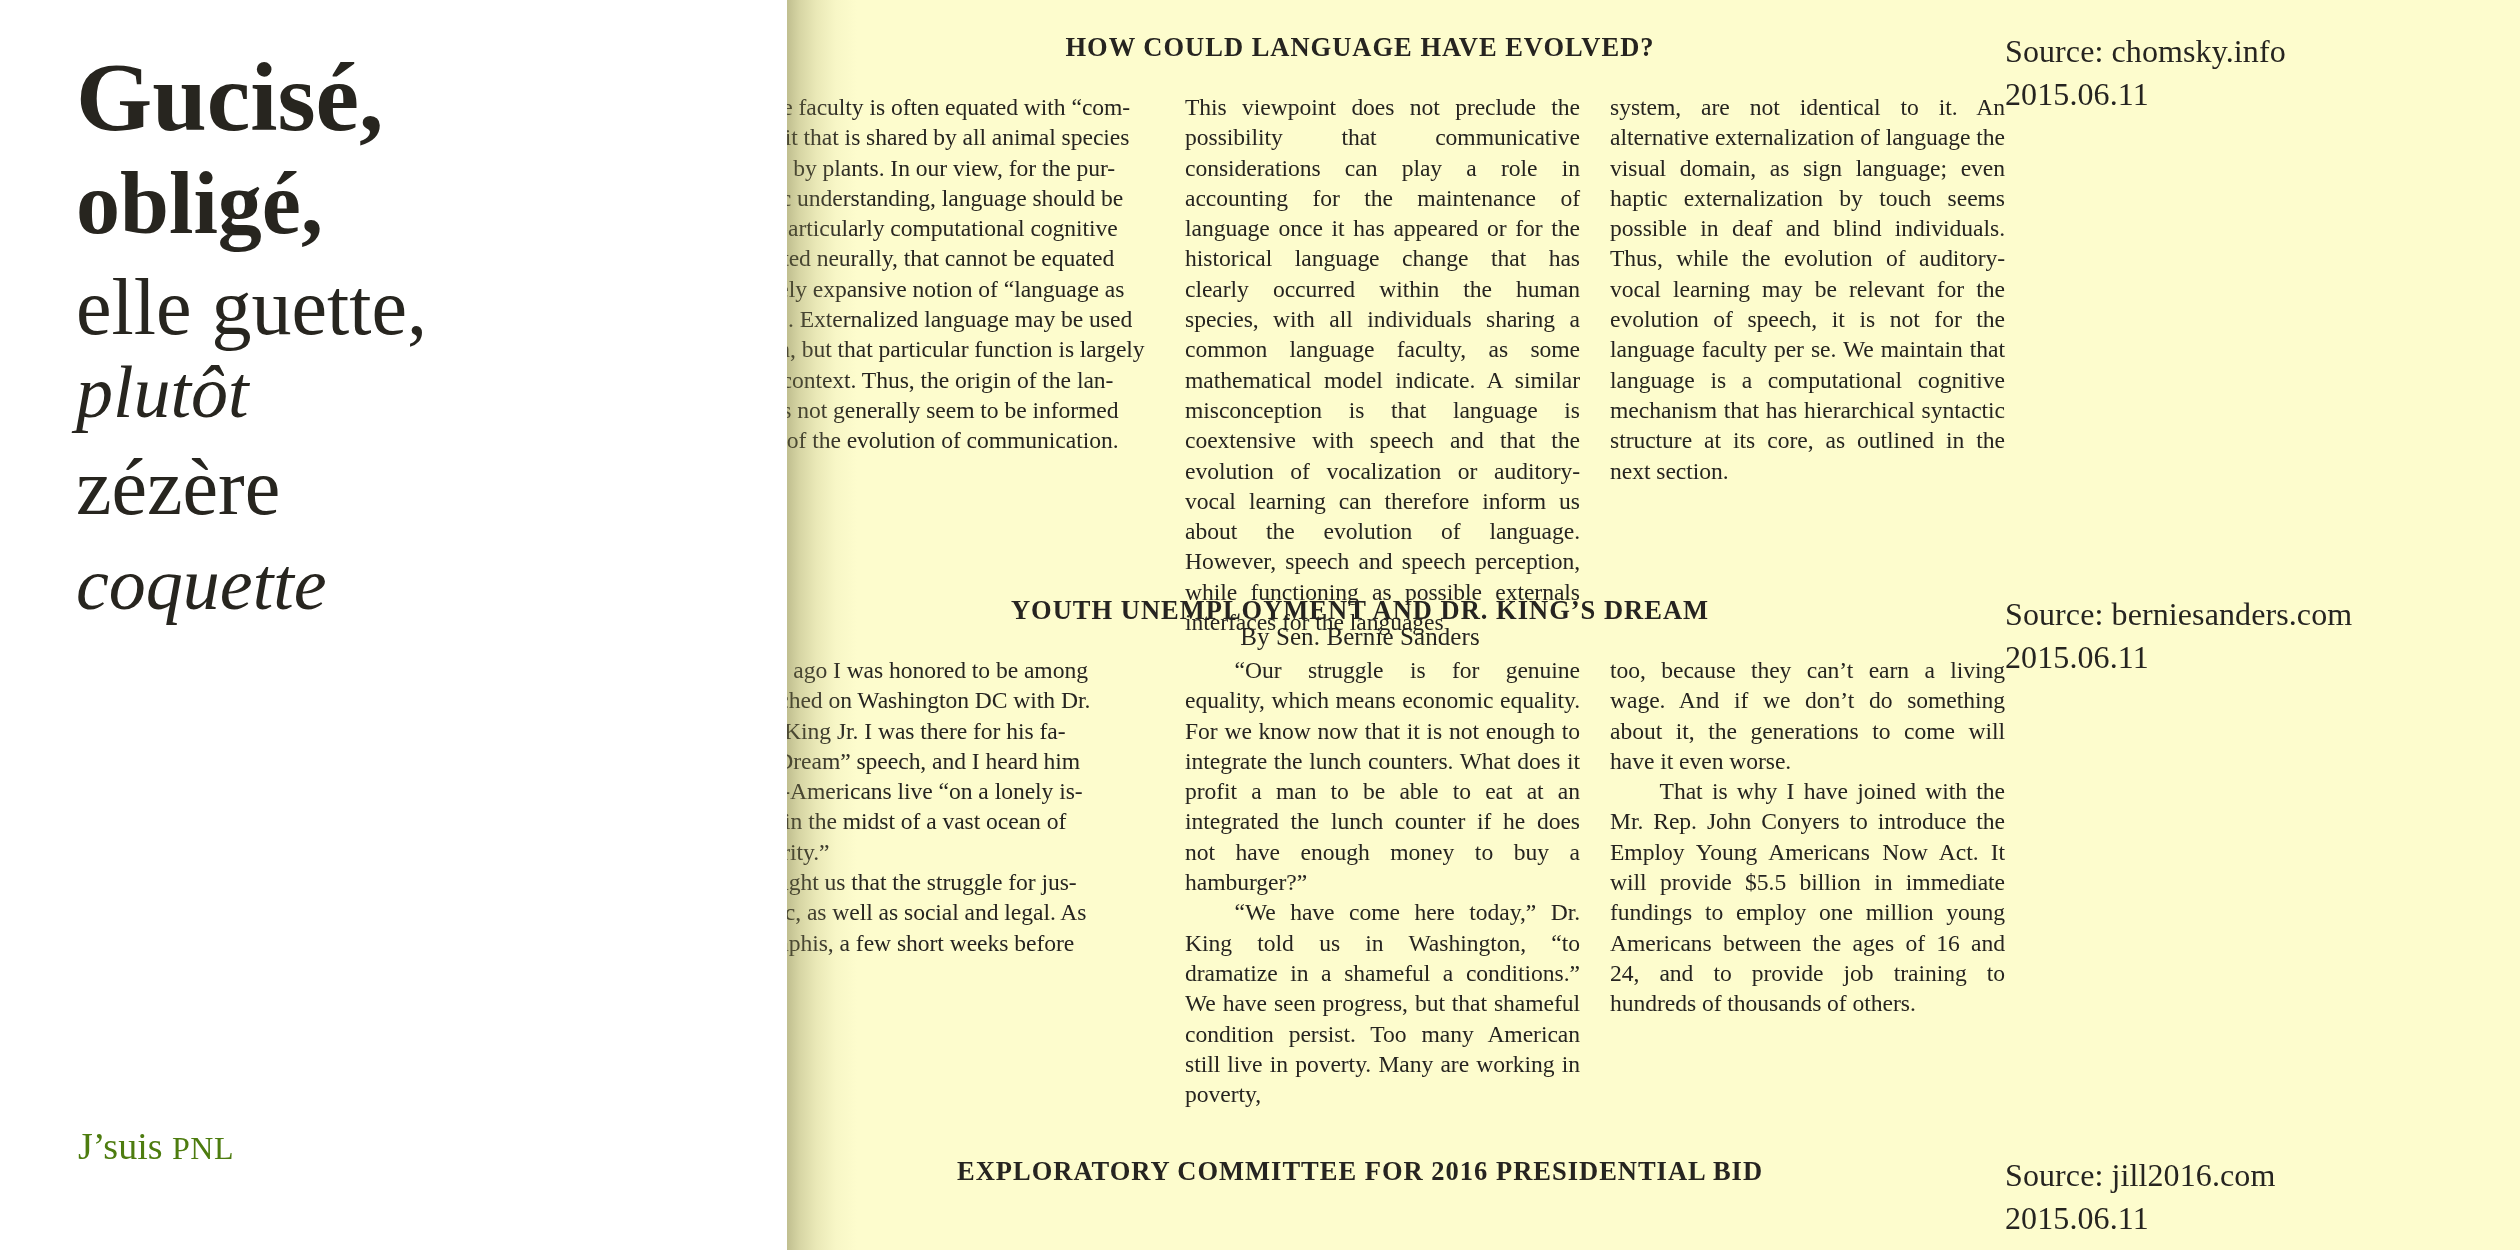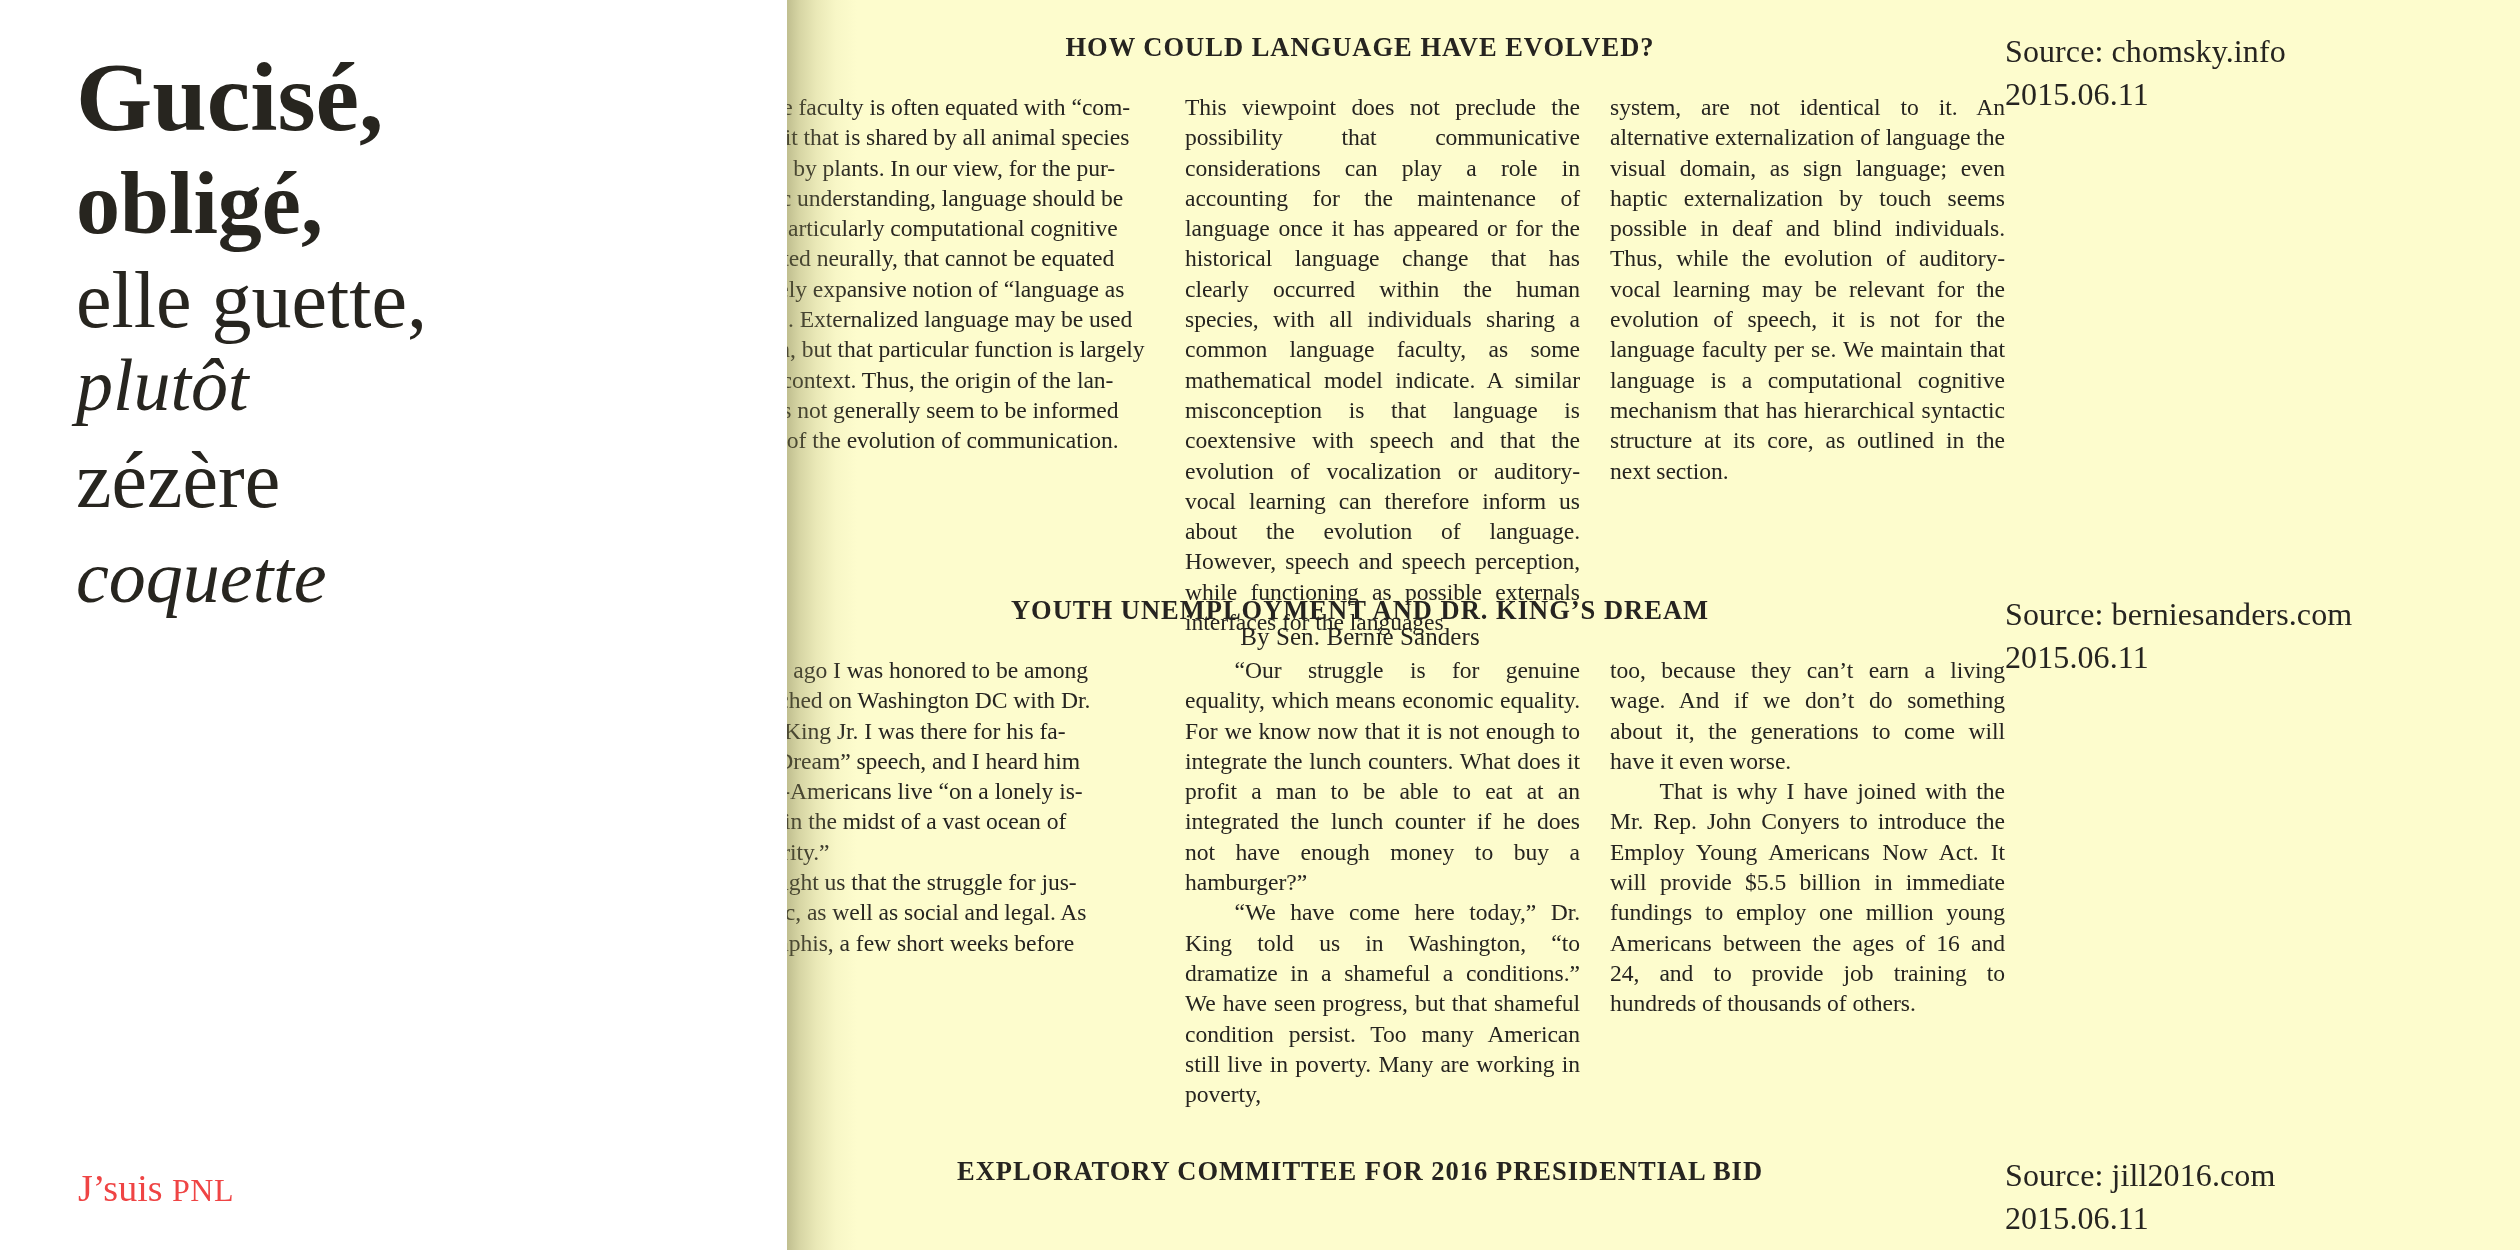--- a/index.html
+++ b/index.html
@@ -149,32 +149,32 @@
     width: 700px;
     color: #262420;
     font-family: "Liberation Serif", "DejaVu Serif", serif;
   }
   .poem-line {
     display: block;
     white-space: nowrap;
     color: #27251f;
   }
   .poem-line.l1 { font-size: 98px; font-weight: bold; line-height: 1.0; margin-bottom: 14px; }
-  .poem-line.l2 { font-size: 88px; font-weight: bold; line-height: 1.0; margin-bottom: 12px; }
+  .poem-line.l2 { font-size: 88px; font-weight: bold; line-height: 1.0; margin-bottom: 19px; }
   .poem-line.l3 { font-size: 80px; font-weight: normal; line-height: 1.0; margin-bottom: 8px; }
   .poem-line.l4 { font-size: 80px; font-weight: normal; line-height: 1.0; margin-bottom: 20px; }
   .poem-line.l5 { font-size: 74px; font-style: italic; line-height: 1.0; margin-bottom: 18px; }
   .poem-line.l6 { font-size: 74px; font-style: italic; line-height: 1.0; }
 
   #poem-credit {
     position: absolute;
     left: 78px;
-    top: 1166px;
+    top: 1124px;
     font-size: 38px;
-    color: #ef4444;
+    color: #4d7c0f;
     white-space: nowrap;
     font-family: "Liberation Serif", "DejaVu Serif", serif;
   }
   #poem-credit .sc {
     font-size: 32px;
     letter-spacing: 0.5px;
   }
 </style>
 </head>
 <body>

